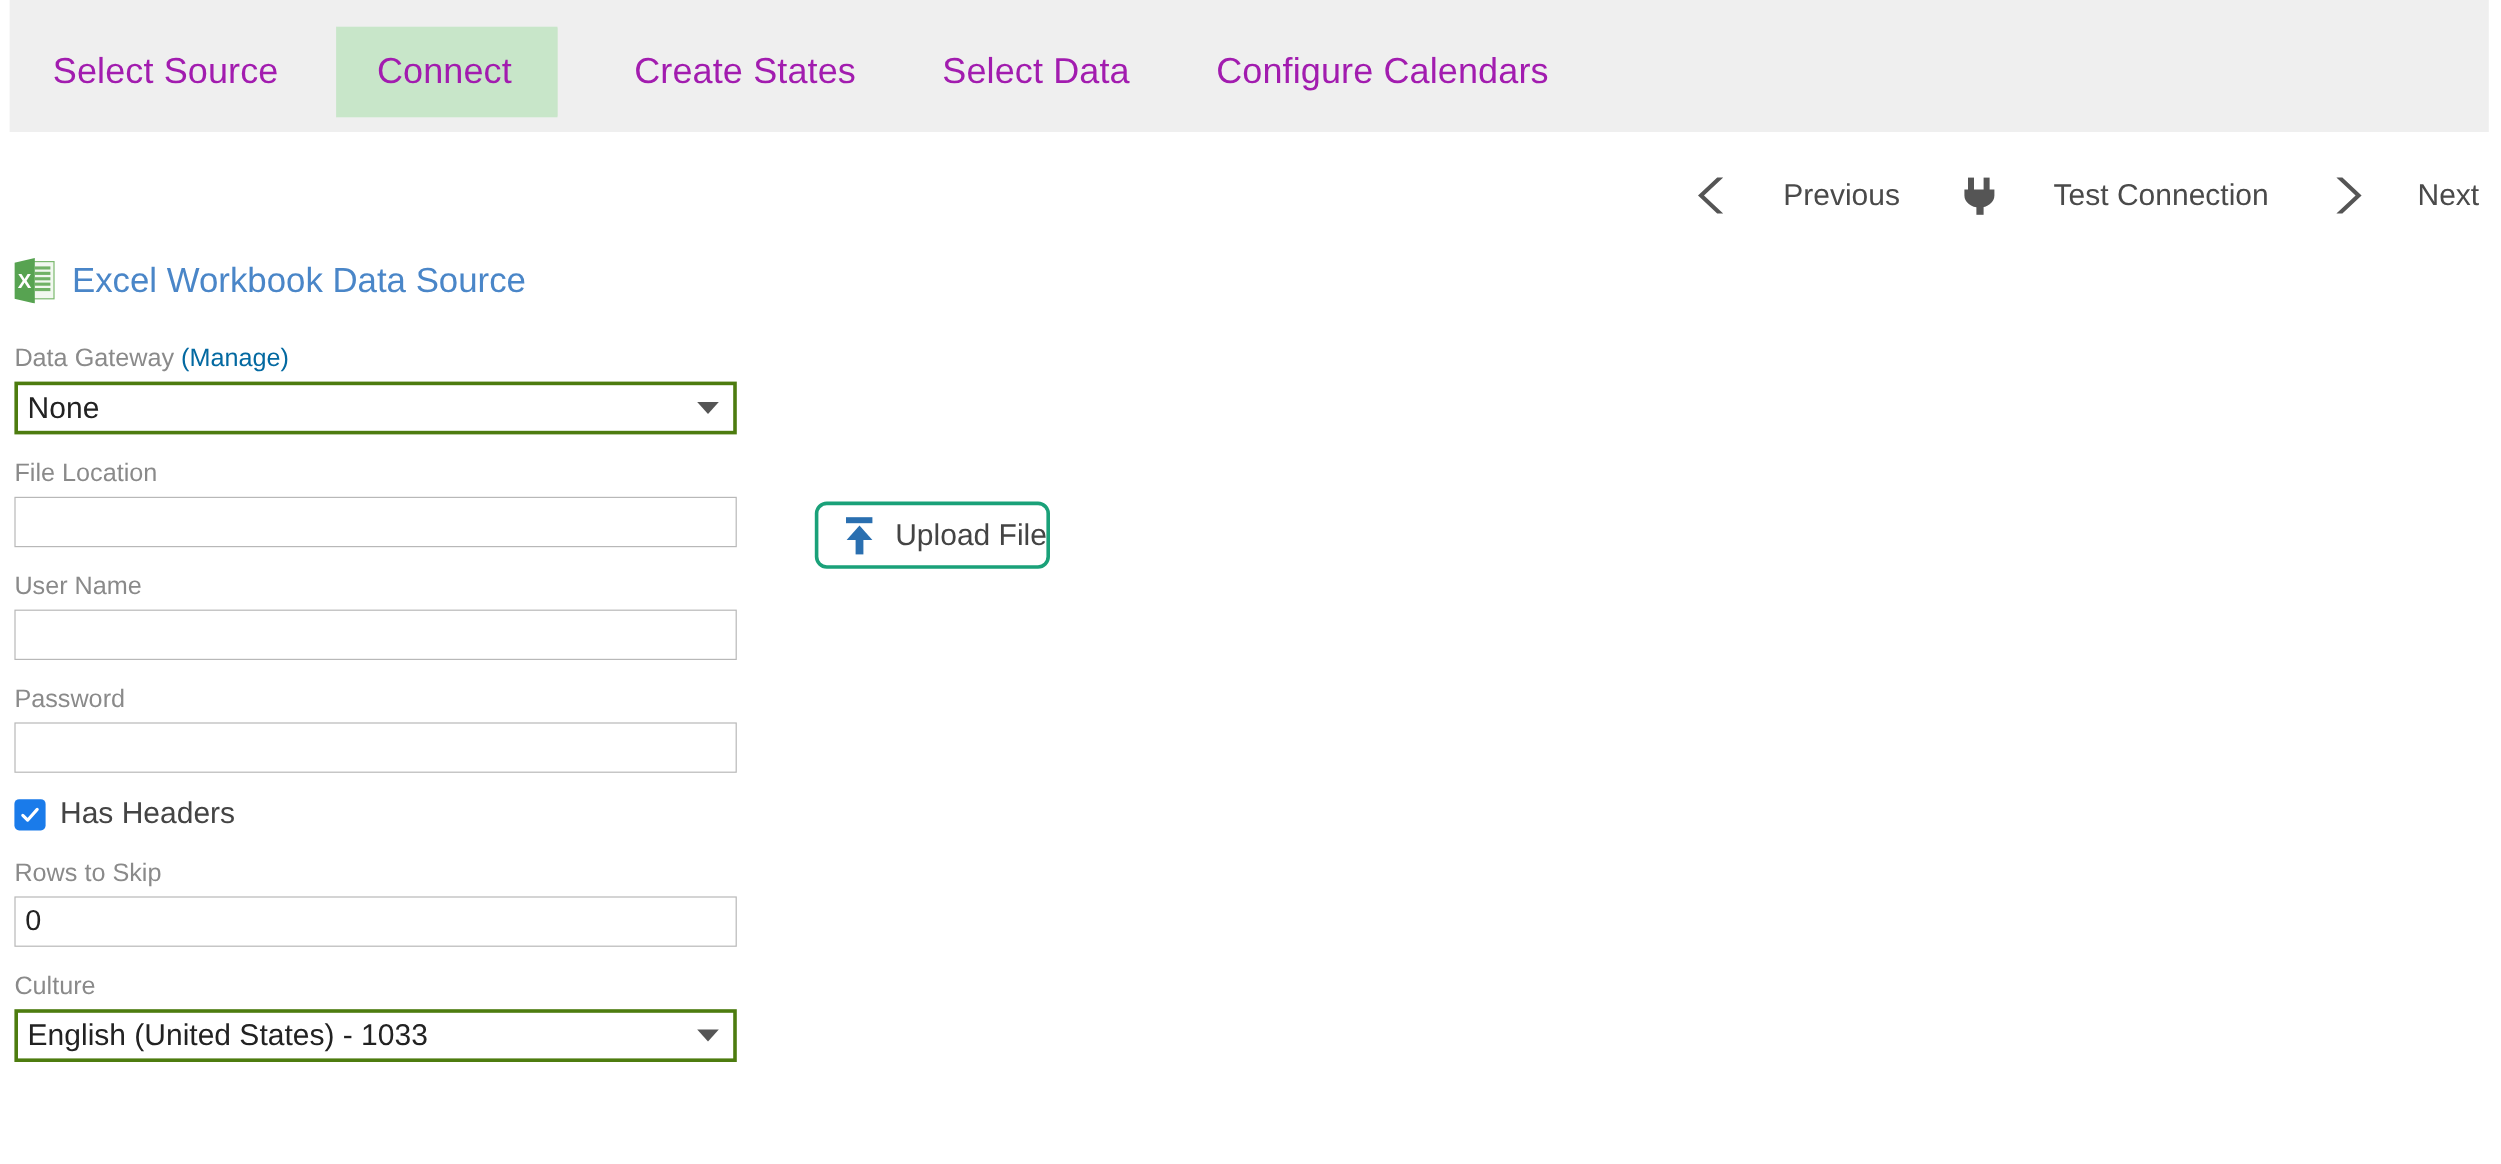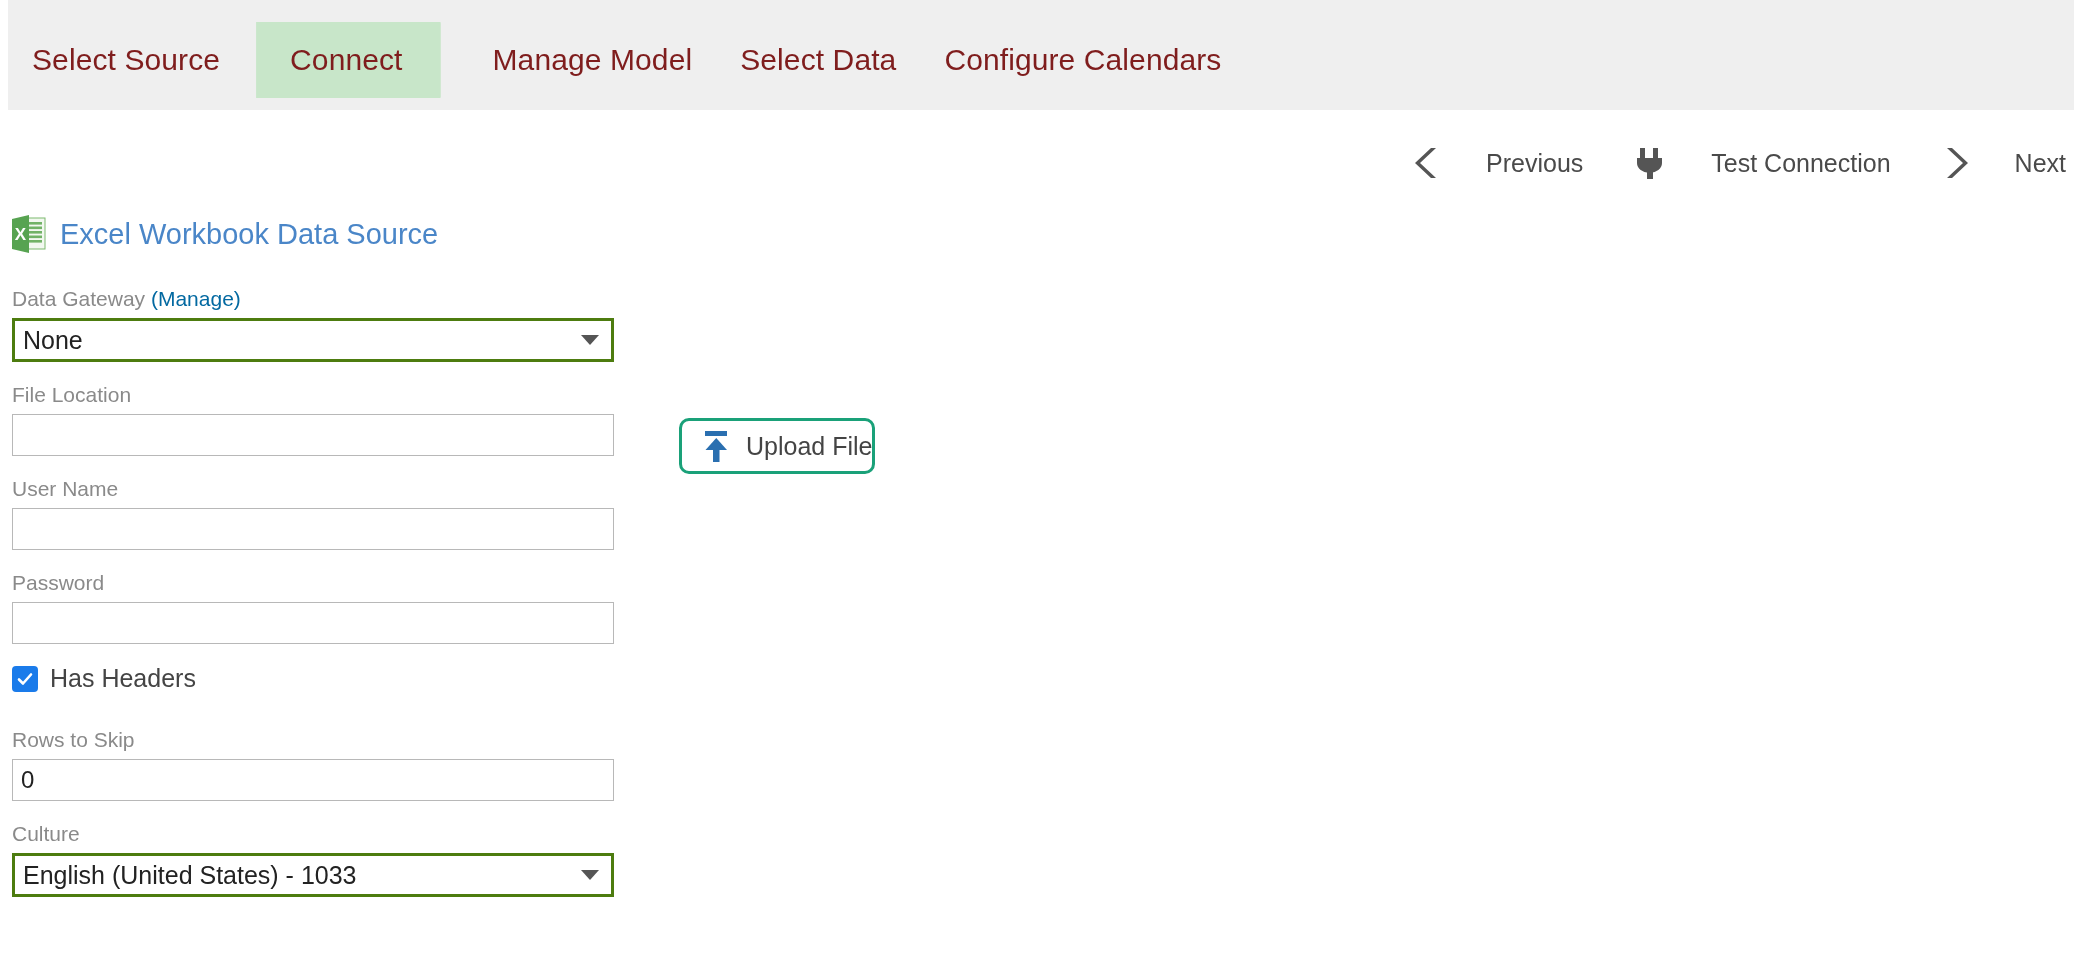--- a/index.html
+++ b/index.html
@@ -32,26 +32,26 @@
     height: 76px;
     display: flex;
     align-items: stretch;
   }
   .wizard-step {
     position: relative;
     display: flex;
     align-items: center;
     justify-content: center;
     font-size: 30px;
-    color: #7f1d1d;
+    color: #a21caf;
     font-weight: 400;
     letter-spacing: 0.1px;
     cursor: pointer;
     white-space: nowrap;
-    padding: 0 24px;
+    padding: 0 36px;
     background: transparent;
   }
   .wizard-step.active {
     background: #c8e6c9;
     padding-left: 34px;
     padding-right: 38px;
     margin-right: 28px;
     clip-path: polygon(0 0, 100% 0, 100% 100%, 0 100%);
     margin-left: 12px;
   }
@@ -172,21 +172,21 @@
     transform: translateY(-50%);
     width: 0;
     height: 0;
     border-left: 9px solid transparent;
     border-right: 9px solid transparent;
     border-top: 10px solid #555555;
   }
   .checkbox-row {
     display: flex;
     align-items: center;
-    margin-bottom: 34px;
+    margin-bottom: 22px;
     margin-top: 4px;
     cursor: pointer;
   }
   .checkbox {
     width: 26px;
     height: 26px;
     border-radius: 4px;
     background: #1a7bea;
     margin-right: 12px;
     flex: 0 0 auto;
@@ -232,21 +232,21 @@
 
 <div class="wizard-bar">
   <div class="wizard-steps">
     <div class="wizard-step">
       <span>Select Source</span>
     </div>
     <div class="wizard-step active">
       <span>Connect</span>
     </div>
     <div class="wizard-step">
-      <span>Manage Model</span>
+      <span>Create States</span>
     </div>
     <div class="wizard-step">
       <span>Select Data</span>
     </div>
     <div class="wizard-step">
       <span>Configure Calendars</span>
     </div>
   </div>
 </div>
 

